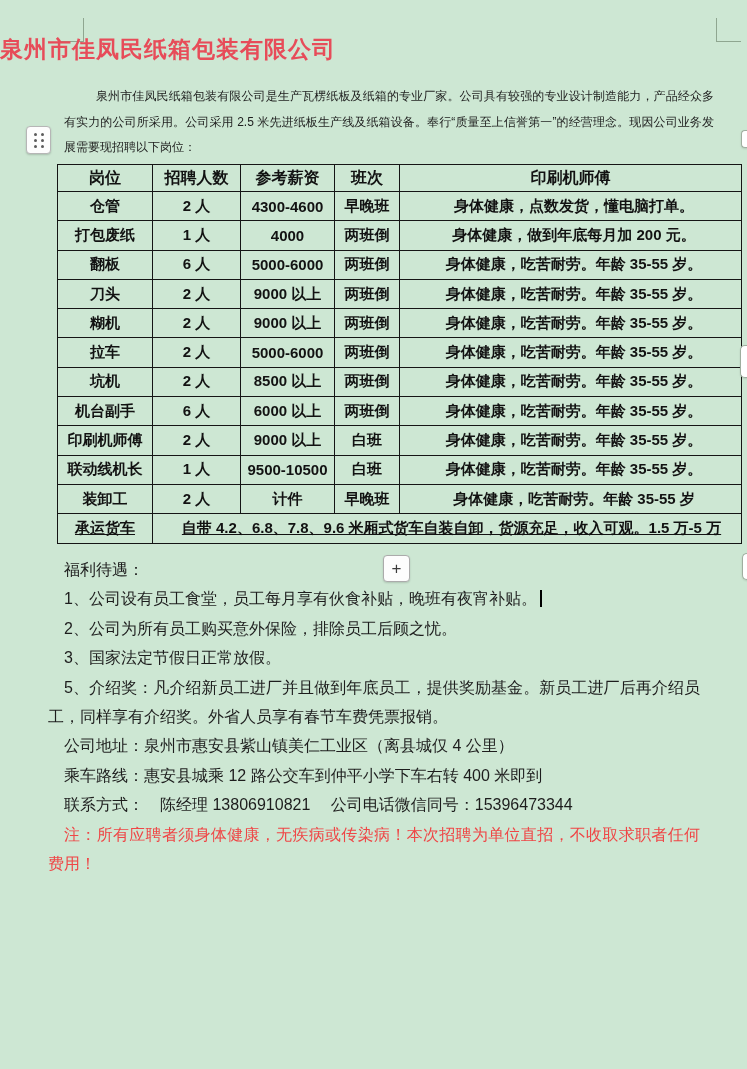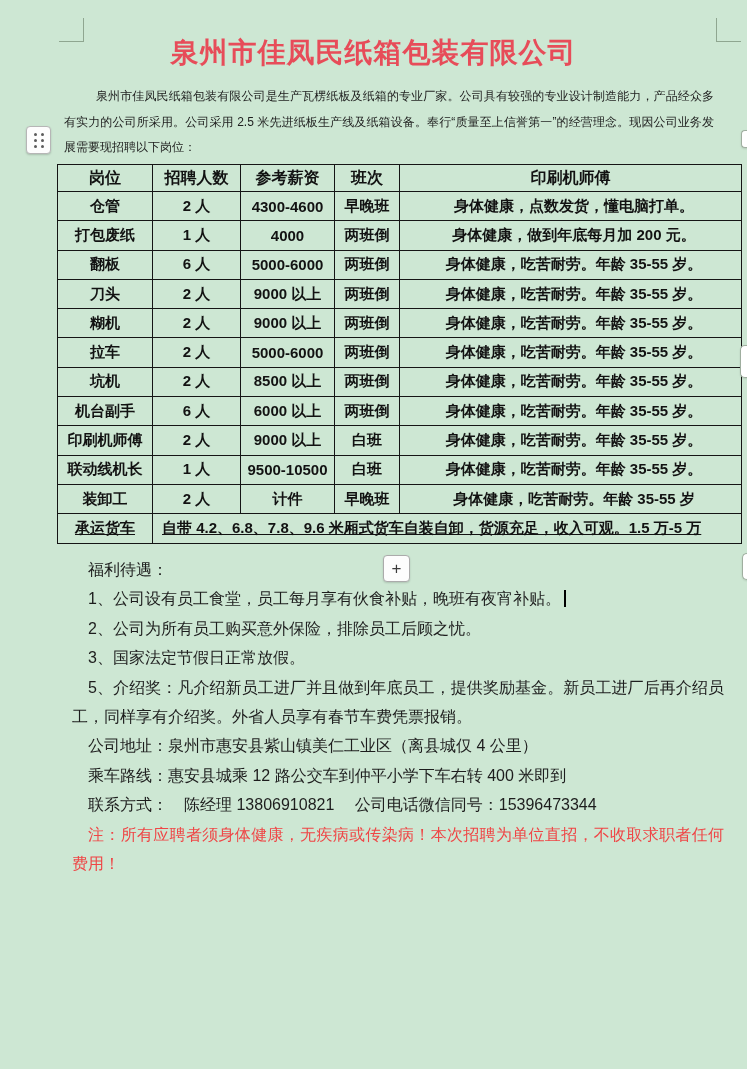--- a/index.html
+++ b/index.html
@@ -29,22 +29,21 @@
     box-shadow: 0 1px 2px rgba(0,0,0,.18);
     display: flex; align-items: center; justify-content: center;
     cursor: move;
   }
   .dots { display: grid; grid-template-columns: 3px 3px; grid-gap: 3px 4px; }
   .dots span { width: 3px; height: 3px; background: #5c5c5c; border-radius: 50%; }
 
   
   .doc-title {
     position: absolute; top: 34px; left: 0; width: 100%;
-    text-align: center;
-    font-size: 28px; font-weight: bold; letter-spacing: 1px;
+    font-size: 23px; font-weight: bold; letter-spacing: 1px;
     color: var(--title-red, #e74c59);
     margin: 0;
   }
 
   
   .intro {
     position: absolute; left: 64px; top: 84px; width: 650px;
     font-size: 12px; line-height: 25.6px;
     text-indent: 32px; text-align: justify;
     margin: 0;
@@ -57,36 +56,36 @@
   }
   table.jobs th, table.jobs td {
     border: 1px solid #151515;
     font-size: 15px; font-weight: bold; color: #121212;
     text-align: center; padding: 0; overflow: hidden; white-space: nowrap;
   }
   table.jobs thead th { height: 27px; font-size: 16px; }
   table.jobs tbody td { height: 29.3px; }
   table.jobs td.req { text-align: center; padding-left: 7px; }
   table.jobs tfoot td { height: 30px; text-decoration: underline; }
-  table.jobs tfoot td.detail { text-align: left; padding-left: 9px; }
+  table.jobs tfoot td.detail { text-align: center; padding-left: 9px; }
 
   
   .plus-btn {
     position: absolute; left: 383px; top: 555px;
     width: 27px; height: 27px;
     background: #fdfdfd; border: 1px solid #ababab; border-radius: 4px;
     box-shadow: 0 1px 2px rgba(0,0,0,.15);
     display: flex; align-items: center; justify-content: center;
     font-size: 17px; color: #3c3c3c; cursor: pointer;
     line-height: 1;
   }
 
   
   .body-text {
-    position: absolute; left: 72px; top: 555px; width: 652px;
+    position: absolute; left: 48px; top: 555px; width: 652px;
     font-size: 16px; line-height: 29.4px;
   }
   .body-text p { margin: 0; text-indent: 16px; text-align: justify; }
   .body-text p.note { color: var(--note-red, #ef4646); }
   .caret {
     display: inline-block; width: 2px; height: 17px; background: #000;
     vertical-align: -3px; margin-left: 3px;
   }
 
   

